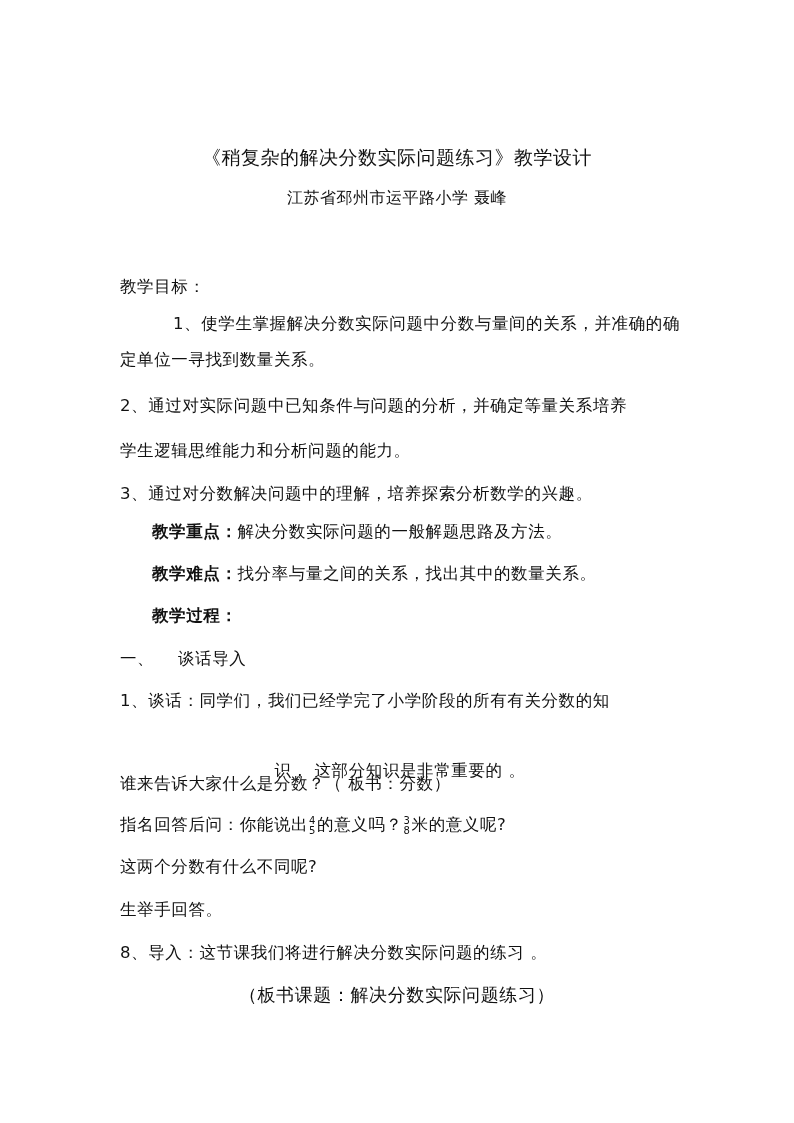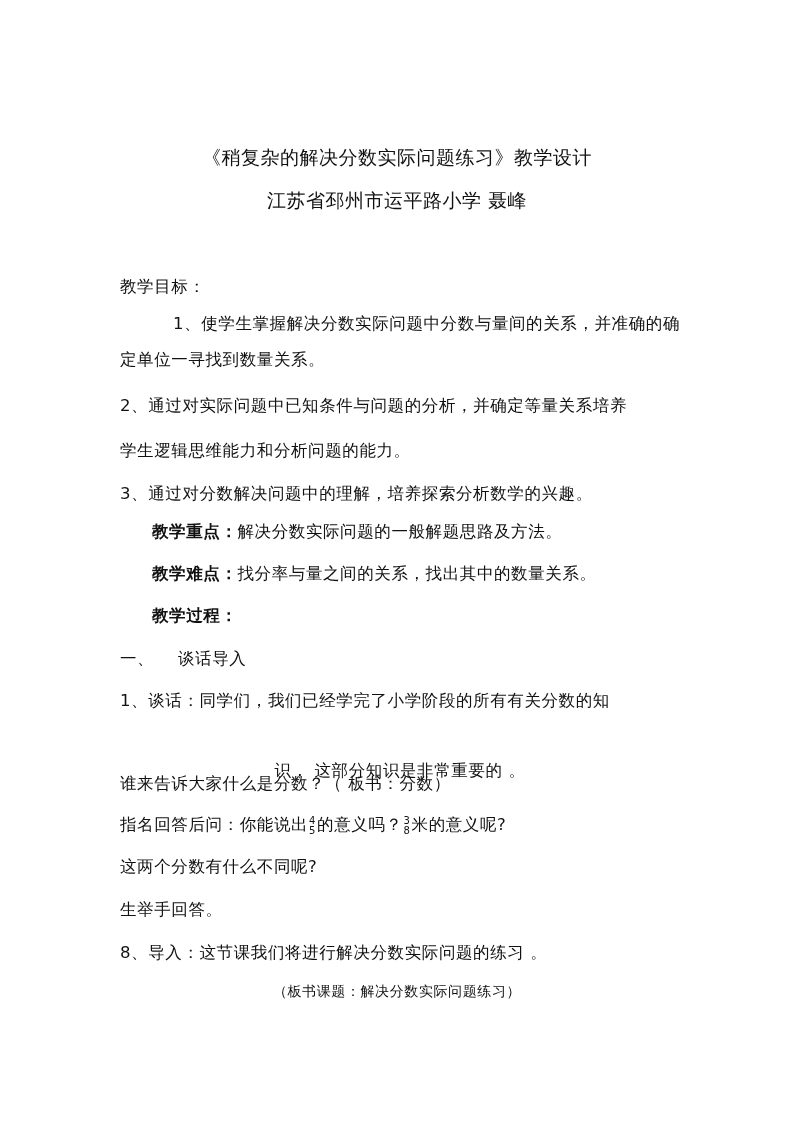--- a/index.html
+++ b/index.html
@@ -1,26 +1,26 @@
 <!DOCTYPE html>
 <html><head>
   <meta charset="utf-8">
   <style>
     html, body { margin: 0; padding: 0; background: #ffffff; }
     body { width: 794px; height: 1123px; position: relative; overflow: hidden;
            font-family: "DejaVu Sans", "Liberation Sans", sans-serif; color: #111111; }
     .page { position: absolute; left: 0; top: 0; width: 648px; height: 1123px; background: #fff; }
     .title { position: absolute; left: 0; width: 794px; text-align: center; font-size: 19px; top: 145px; letter-spacing: 0.5px; }
-    .author { position: absolute; left: 0; width: 794px; text-align: center; font-size: 19px; top: 188px; letter-spacing: 0.5px; }
+    .author { position: absolute; left: 0; width: 794px; text-align: center; font-size: 16px; top: 188px; letter-spacing: 0.5px; }
     .line { position: absolute; left: 120px; width: 560px; font-size: 16.5px; white-space: nowrap; letter-spacing: 0.6px; line-height: 22px; }
     .bold { font-weight: bold; padding-left: 32px; }
     .indent-num { display: inline-block; width: 58px; }
     .frac { display: inline-block; vertical-align: middle; text-align: center; font-size: 10px; line-height: 10px; margin: 0 1px; }
     .frac span { display: block; }
-    .center-line { position: absolute; left: 0; width: 794px; text-align: center; font-size: 14px; letter-spacing: 0.6px; }
+    .center-line { position: absolute; left: 0; width: 794px; text-align: center; font-size: 18px; letter-spacing: 0.6px; }
   </style>
 </head>
 <body>
 
 <div class="page">
   <div class="title">《稍复杂的解决分数实际问题练习》教学设计</div>
   <div class="author">江苏省邳州市运平路小学  聂峰</div>
 
   <div class="line" style="top:276px;">教学目标：</div>
   <div class="line" style="top:313px;text-align:right;">1、使学生掌握解决分数实际问题中分数与量间的关系，并准确的确</div>

